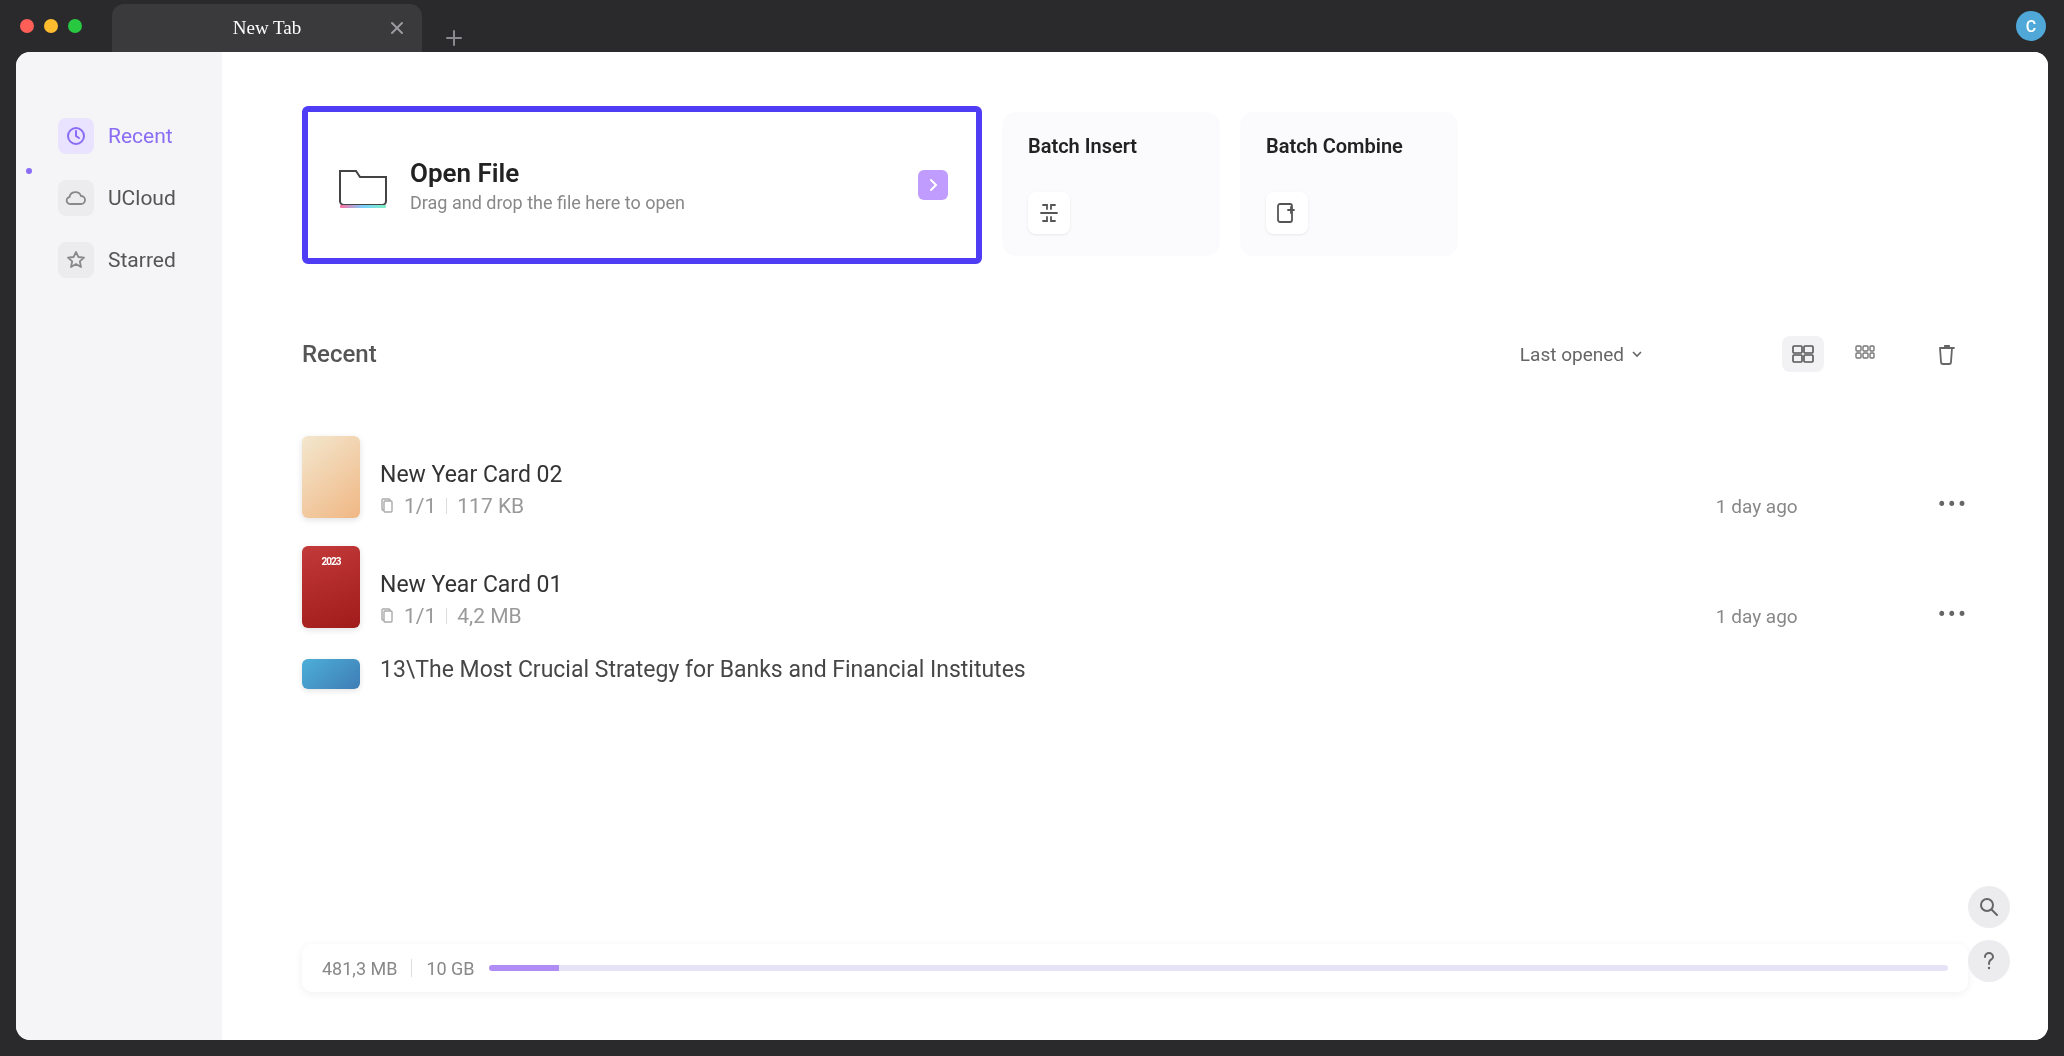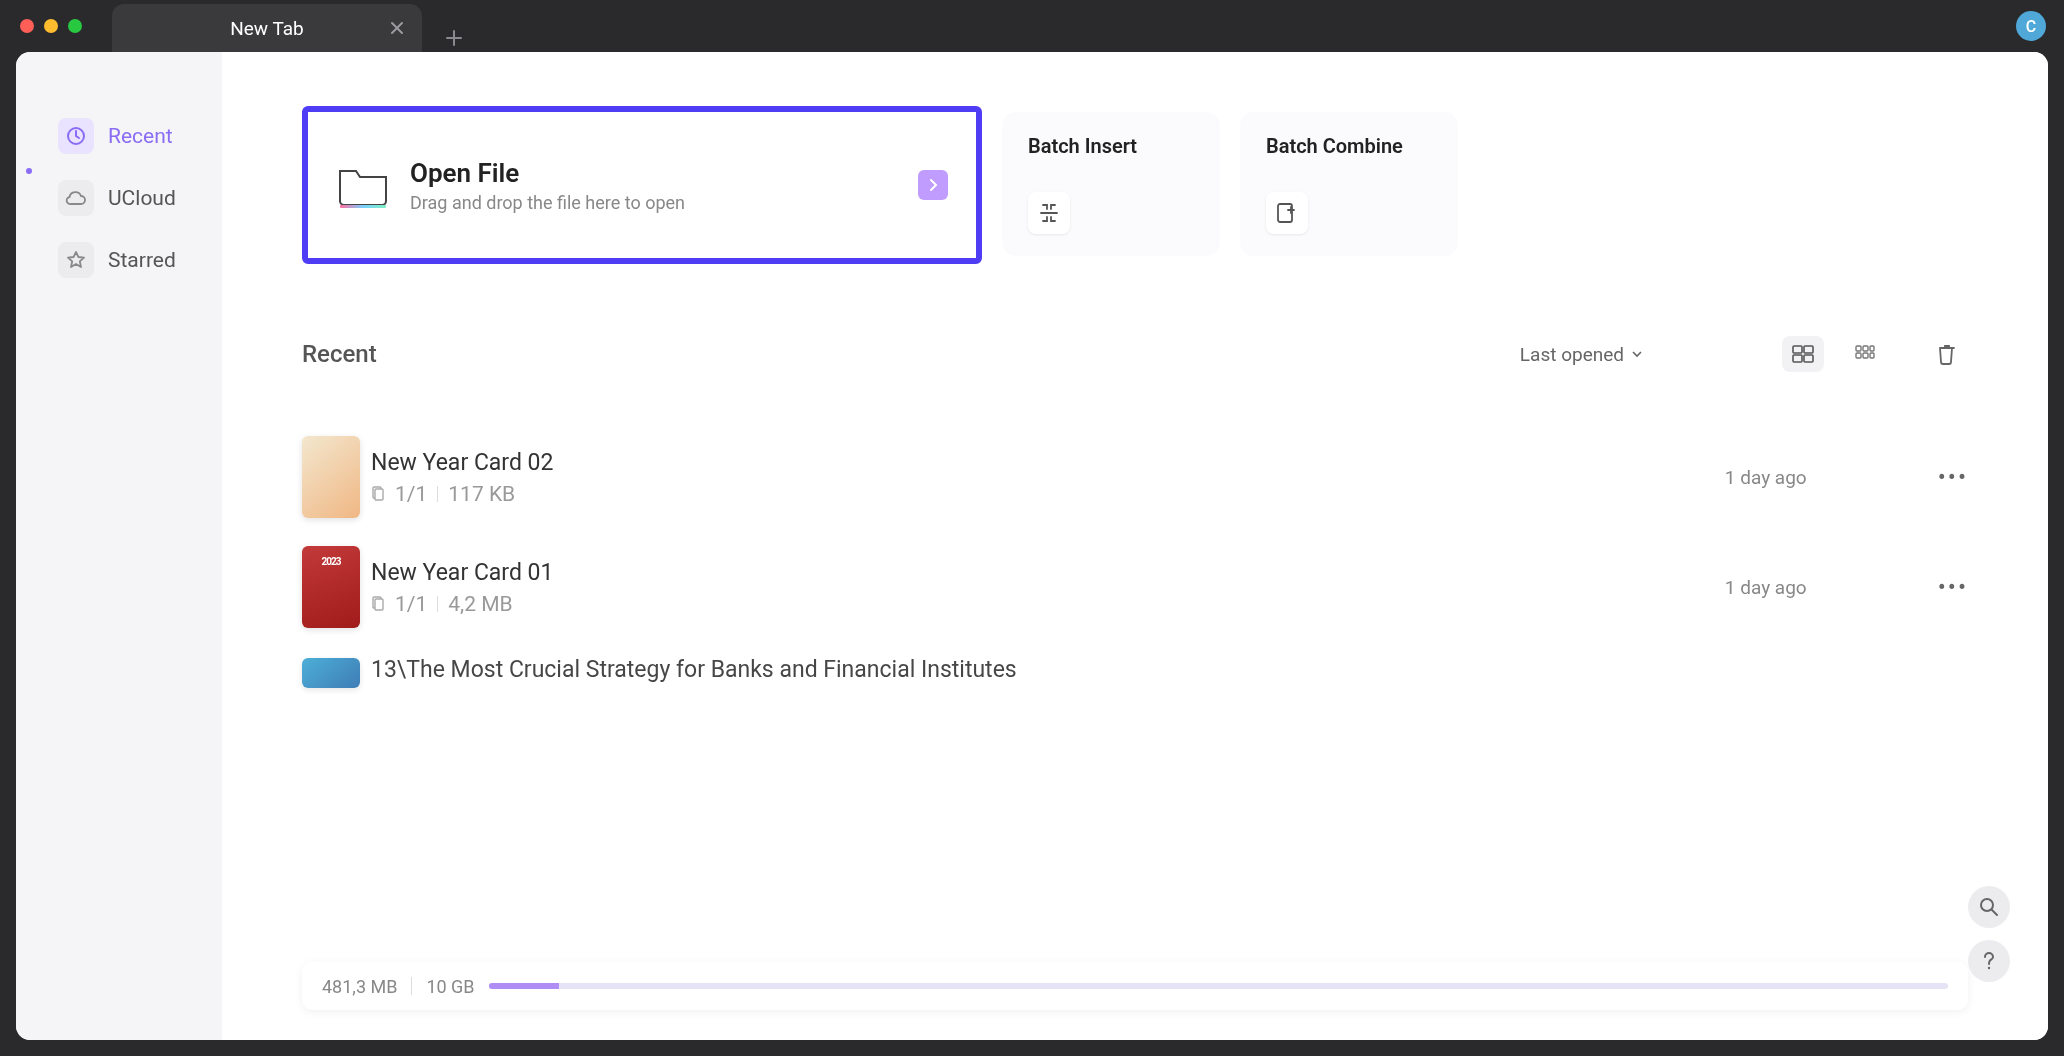--- a/index.html
+++ b/index.html
@@ -35,20 +35,21 @@
   border-radius: 50%;
 }
 .tl-red { background: #ff5f57; }
 .tl-yellow { background: #febc2e; }
 .tl-green { background: #28c840; }
 .tabs {
   display: flex;
   margin-left: 30px;
   align-items: flex-end;
   height: 100%;
+  font-family: Liberation Serif, serif;
 }
 .tab {
   height: 48px;
   min-width: 310px;
   background: #3a3a3d;
   border-radius: 12px 12px 0 0;
   display: flex;
   align-items: center;
   justify-content: center;
   position: relative;
@@ -254,23 +255,23 @@
   height: 36px;
   display: flex;
   align-items: center;
   justify-content: center;
   cursor: pointer;
   margin-left: 20px;
 }
 .file-list { margin-top: 50px; }
 .file-row {
   display: flex;
-  align-items: center;
+  align-items: flex-end;
   padding: 14px 0;
-  gap: 11px;
+  gap: 20px;
 }
 .thumb {
   width: 58px;
   height: 82px;
   border-radius: 6px;
   background: linear-gradient(140deg,#f3e7ce,#f0b784);
   box-shadow: 0 2px 6px rgba(0,0,0,.12);
 }
 .thumb.red { background: linear-gradient(160deg,#c23a3a,#a11b1b); position: relative; }
 .thumb.red::after {
@@ -308,21 +309,21 @@
   margin-right: 120px;
 }
 .file-more {
   color: #666;
   cursor: pointer;
   font-size: 24px;
   letter-spacing: 2px;
 }
 .storage-bar {
   position: absolute;
-  bottom: 30px;
+  bottom: 48px;
   left: 80px;
   right: 80px;
   height: 48px;
   background: #fff;
   border-radius: 10px;
   box-shadow: 0 2px 10px rgba(0,0,0,.06);
   display: flex;
   align-items: center;
   padding: 0 20px;
   gap: 14px;

